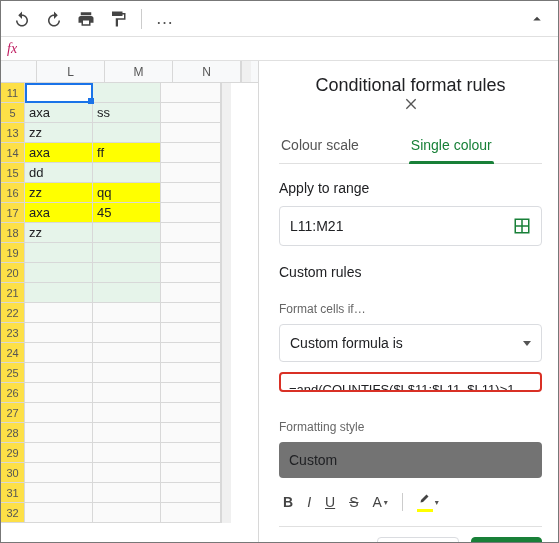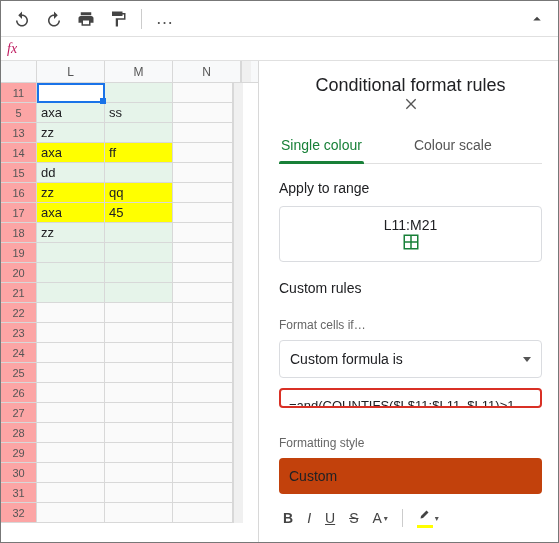--- a/index.html
+++ b/index.html
@@ -37,22 +37,22 @@
   .sheet { width: 258px; border-right: 1px solid #d8d8d8; display: flex; flex-direction: column; overflow: hidden; }
   .colhdr { display: flex; height: 22px; background: #f8f9fa; border-bottom: 1px solid #d8d8d8; }
   .rowhdrcell { width: 36px; border-right: 1px solid #d8d8d8; }
   .ch {
     width: 68px; display: flex; align-items: center; justify-content: center;
     border-right: 1px solid #d8d8d8; color: #555; font-size: 12px;
   }
   .grid { display: flex; flex-direction: column; }
   .row { display: flex; height: 20px; }
   .rh {
-    width: 36px; display: flex; align-items: center; justify-content: center;
-    background: #fca5a5; border-right: 1px solid #d8d8d8; border-bottom: 1px solid #d8d8d8;
+    width: 24px; display: flex; align-items: center; justify-content: center;
+    background: #fde047; border-right: 1px solid #d8d8d8; border-bottom: 1px solid #d8d8d8;
     color: #555; font-size: 11px;
   }
   .cell {
     width: 68px; border-right: 1px solid #d8d8d8; border-bottom: 1px solid #d8d8d8;
     display: flex; align-items: center; padding: 0 4px; font-size: 13px;
     background: #e6f4ea;
   }
   .row .cell:nth-child(4) { width: 60px; } 
   .cell.out { background: #fafafa; }
   .cell.yellow { background: #ffff00; }
@@ -76,35 +76,35 @@
   .tab.active { color: #188038; font-weight: 500; }
   .tab.active::after {
     content: ""; position: absolute; left: 0; right: 0; bottom: -1px;
     height: 3px; background: #188038; border-radius: 2px 2px 0 0;
   }
   .section-label { font-size: 14px; font-weight: 500; margin-bottom: 10px; }
   .sublabel { font-size: 12px; color: #666; margin: 12px 0 8px; }
   .rangebox {
     display: flex; align-items: center; justify-content: space-between;
     border: 1px solid #dadce0; border-radius: 4px; padding: 10px 10px;
-    font-size: 14px; margin-bottom: 18px; flex-direction: column;
+    font-size: 14px; margin-bottom: 18px;
   }
   .rangeicon { width: 18px; height: 18px; }
   .selectbox {
     display: flex; align-items: center; justify-content: space-between;
     border: 1px solid #dadce0; border-radius: 4px; padding: 10px 10px;
     font-size: 14px; margin-bottom: 10px; cursor: pointer;
   }
   .tri { width: 0; height: 0; border-left: 4px solid transparent; border-right: 4px solid transparent; border-top: 5px solid #555; }
   .formulabox {
     border: 2px solid #d93025; border-radius: 4px; padding: 8px 8px;
     font-size: 13px; margin-bottom: 16px; white-space: nowrap; overflow: hidden;
   }
   .stylebox {
-    background: #c2410c; border-radius: 4px; padding: 10px 10px;
+    background: #737373; border-radius: 4px; padding: 10px 10px;
     font-size: 14px; margin-bottom: 10px;
   }
   .fmt-toolbar { display: flex; align-items: center; gap: 14px; padding: 4px 4px 14px; color: #444; font-size: 14px; }
   .fmt-toolbar .fbtn { cursor: pointer; display: flex; align-items: center; gap: 2px; }
   .fmt-toolbar .sep { width: 1px; height: 18px; background: #ccc; }
   .footer { display: flex; justify-content: flex-end; gap: 12px; border-top: 1px solid #e0e0e0; padding-top: 10px; margin-top: auto; }
   .btn {
     padding: 8px 18px; border-radius: 4px; font-size: 14px; cursor: pointer;
     border: 1px solid #dadce0; background: #fff; color: #188038; font-weight: 500;
   }
@@ -325,22 +325,22 @@
       <div class="ptitle">
         <h1>Conditional format rules</h1>
         <div class="close">
           <svg width="16" height="16" viewBox="0 0 24 24">
               <path stroke="#555" stroke-width="2" d="M5 5l14 14M19 5L5 19"></path>
             </svg>
         </div>
       </div>
 
       <div class="tabs">
+        <div class="tab">Colour scale</div>
         <div class="tab active">Single colour</div>
-        <div class="tab">Colour scale</div>
       </div>
 
       <div class="section-label">Apply to range</div>
       <div class="rangebox">
         <span>L11:M21</span>
         <svg class="rangeicon" viewBox="0 0 24 24">
           <rect x="3" y="3" width="18" height="18" fill="none" stroke="#188038" stroke-width="2"></rect>
           <path d="M3 12h18M12 3v18" stroke="#188038" stroke-width="2"></path>
         </svg>
       </div>

